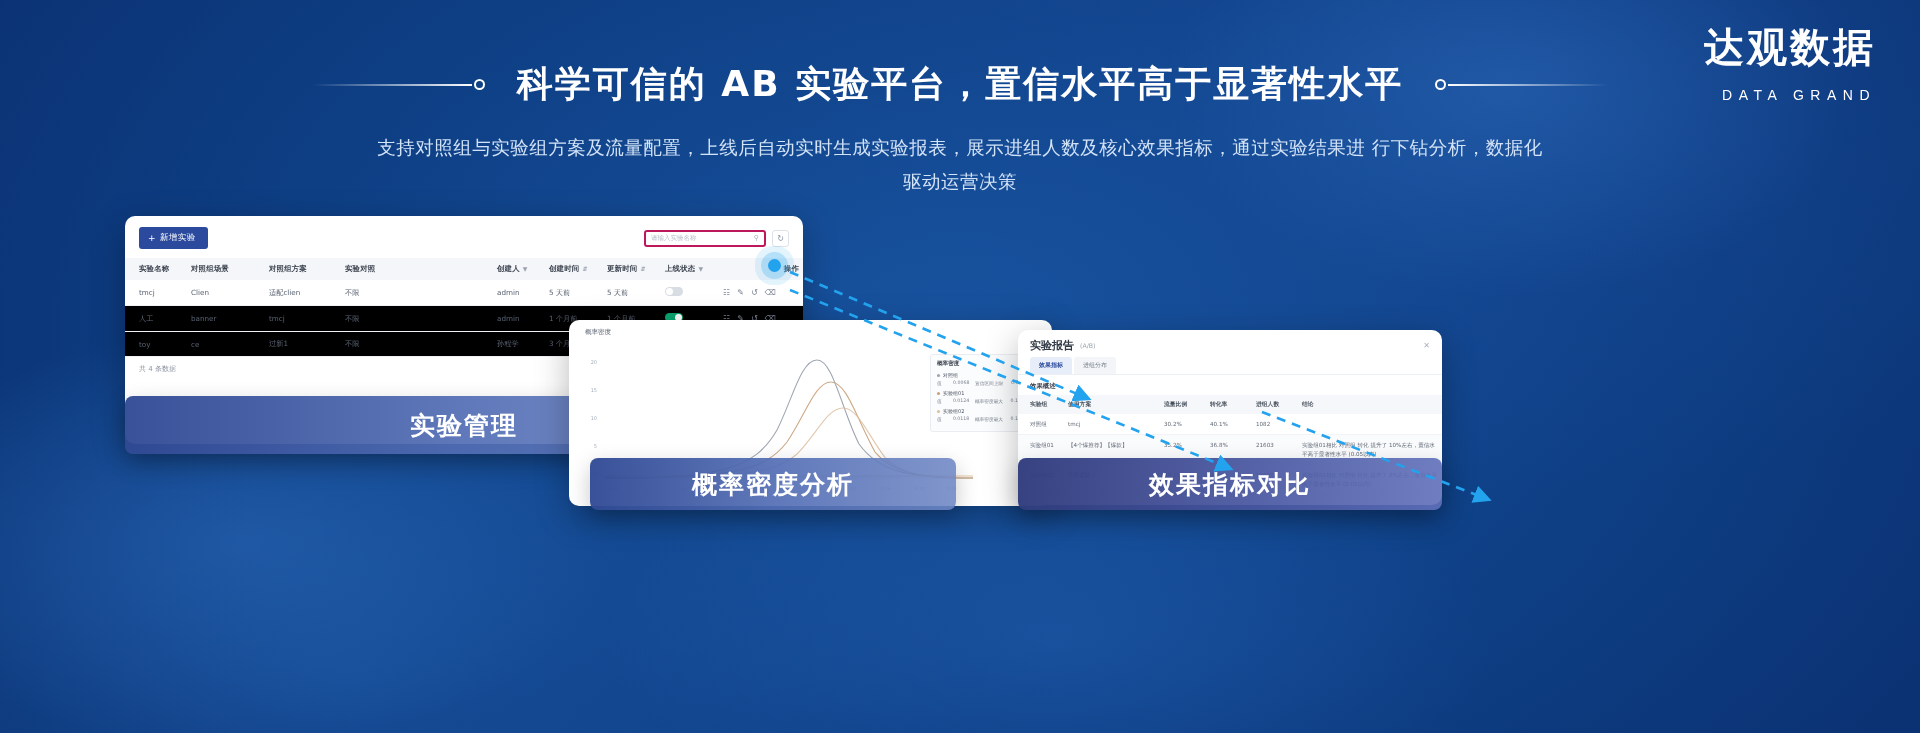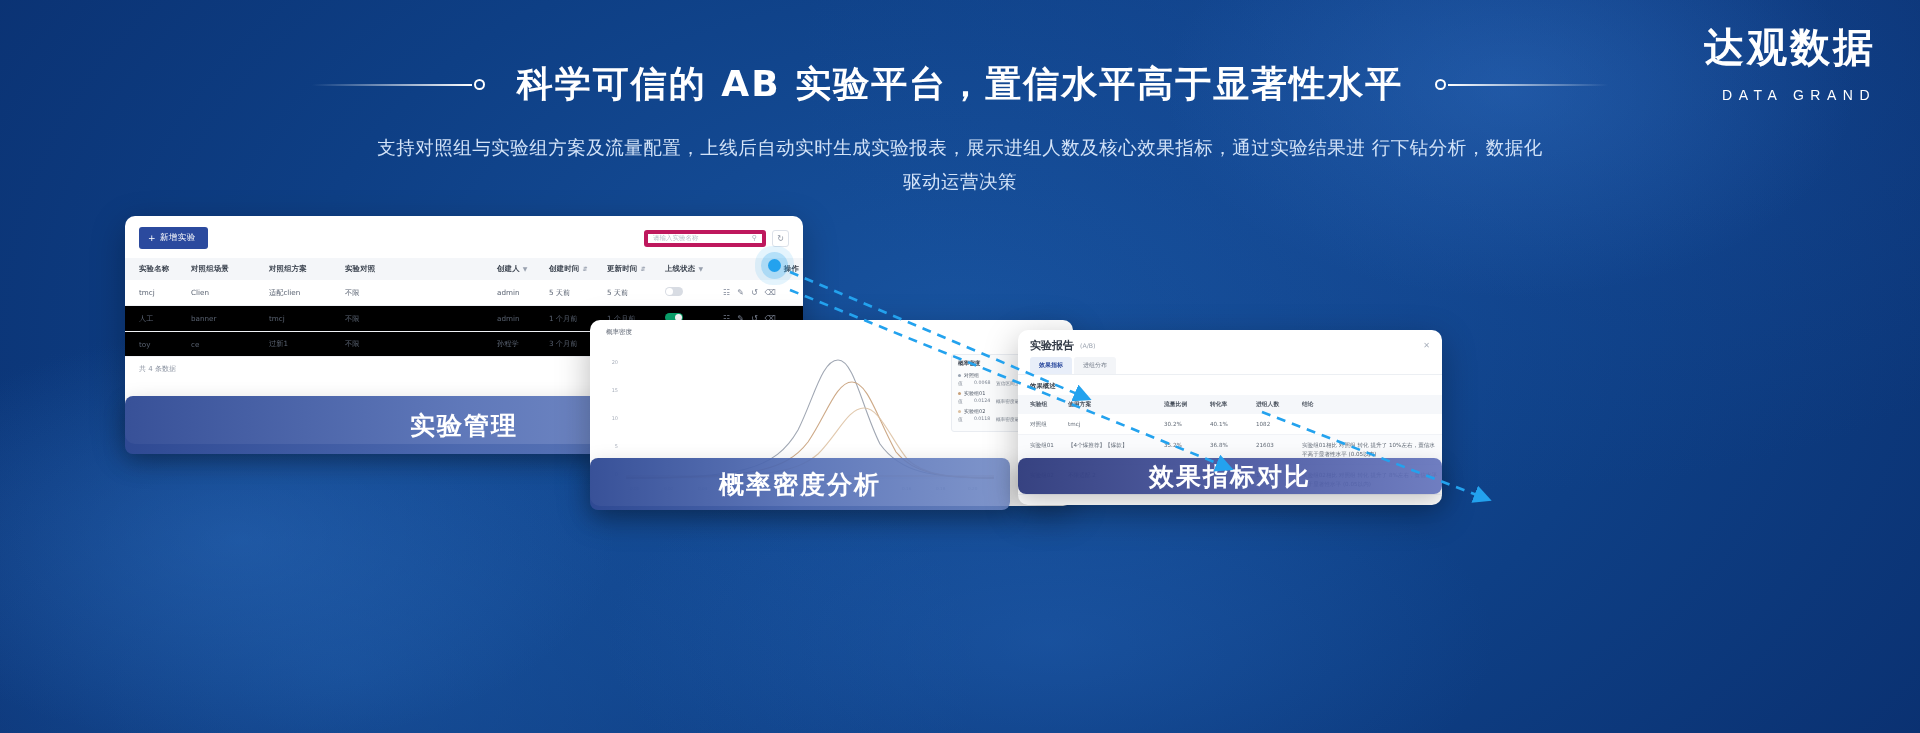--- a/index.html
+++ b/index.html
@@ -87,21 +87,21 @@
 
   .tbl-toolbar { display: flex; align-items: center; padding: 11px 14px 9px 14px; }
   .btn-new {
     background: #2b4a9e; color: #fff; font-size: 8.5px; border-radius: 3px;
     padding: 5px 12px 5px 9px; display: flex; align-items: center; gap: 4px;
     letter-spacing: 0.4px; font-family: "DejaVu Sans", sans-serif;
   }
   .btn-plus { font-size: 9px; line-height: 1; }
   .toolbar-right { margin-left: auto; display: flex; align-items: center; gap: 6px; }
   .search-box {
-    width: 122px; height: 17px; border: 4px solid #be185d; border-radius: 3px;
+    width: 122px; height: 17px; border: 2px solid #be185d; border-radius: 3px;
     background: #fff; display: flex; align-items: center; padding: 4px 5px; text-align: center;
   }
   .search-box span.ph { font-size: 6.5px; color: #b5bcc8; font-family: "DejaVu Sans", sans-serif; }
   .search-ic { margin-left: auto; font-size: 7px; color: #a9b0bd; }
   .icon-sq {
     width: 17px; height: 17px; border: 1px solid #dde2ea; border-radius: 3px;
     display: flex; align-items: center; justify-content: center;
     font-size: 8px; color: #8d95a3; background: #fff;
   }
 
@@ -126,22 +126,22 @@
   .sw::after { content: ""; position: absolute; top: 1px; left: 1px;
     width: 7px; height: 7px; border-radius: 50%; background: #fff; }
   .sw.on { background: #0aa66e; }
   .sw.on::after { left: 10px; }
   .acts { display: flex; gap: 7px; align-items: center; }
   .acts i { font-style: normal; font-size: 8px; color: #7e8696; }
   .tbl-foot { padding: 7px 0 0 14px; font-size: 7px; color: #8b93a1;
     font-family: "DejaVu Sans", sans-serif; }
 
   
-  #card-chart { left: 590px; top: 320px; width: 483px; height: 186px; }
-  #cap-2 { left: 590px; top: 458px; width: 420px; height: 52px;
+  #card-chart { left: 569px; top: 320px; width: 483px; height: 186px; }
+  #cap-2 { left: 590px; top: 458px; width: 366px; height: 52px;
     border-radius: 8px; overflow: hidden; box-shadow: 0 8px 22px rgba(0,0,0,0.22); }
   .chart-title { position: absolute; left: 16px; top: 8px; font-size: 6.5px; color: #555d6b;
     font-family: "DejaVu Sans", sans-serif; }
   .chart-svg { position: absolute; left: 0; top: 0; }
   .legend-box {
     position: absolute; right: 18px; top: 34px; width: 104px;
     background: #fbfcfd; border: 1px solid #e9ecf1; border-radius: 3px; padding: 5px 6px;
   }
   .legend-title { font-size: 5.6px; font-weight: 700; color: #3f4753; margin-bottom: 4px;
     font-family: "DejaVu Sans", sans-serif; }
@@ -150,21 +150,21 @@
     font-family: "DejaVu Sans", sans-serif; }
   .lg-dot { width: 3px; height: 3px; border-radius: 50%; background: #5b8ff9; }
   .lg-row { display: flex; gap: 6px; font-size: 4.7px; color: #7c8491; margin-top: 2px;
     font-family: "DejaVu Sans", sans-serif; }
   .lg-row span:nth-child(1) { width: 10px; }
   .lg-row span:nth-child(2) { width: 16px; }
   .lg-row span:nth-child(3) { width: 30px; }
 
   
   #card-metrics { left: 1018px; top: 330px; width: 424px; height: 175px; }
-  #cap-3 { left: 1018px; top: 458px; width: 424px; height: 36px;
+  #cap-3 { left: 1018px; top: 458px; width: 424px; height: 52px;
     border-radius: 8px; overflow: hidden; box-shadow: 0 8px 22px rgba(0,0,0,0.22);
     background: linear-gradient(90deg, rgba(48,60,125,0.97) 0%, rgba(72,86,160,0.93) 55%, rgba(96,112,186,0.9) 100%); }
   .rep-head { display: flex; align-items: center; padding: 8px 12px 4px 12px; }
   .rep-title { font-size: 11px; font-weight: 700; color: #333b47; font-family: "DejaVu Sans", sans-serif; }
   .rep-sub { font-size: 6.2px; color: #98a0ad; margin-left: 6px; font-family: "DejaVu Sans", sans-serif; }
   .rep-close { margin-left: auto; font-size: 8px; color: #aab1bd; }
   .rep-tabs { display: flex; gap: 2px; padding: 0 12px; border-bottom: 1px solid #eceff3; }
   .rep-tab {
     font-size: 6px; padding: 4px 9px; font-family: "DejaVu Sans", sans-serif;
     color: #7a828f; background: #f3f5f8; border-radius: 3px 3px 0 0;

